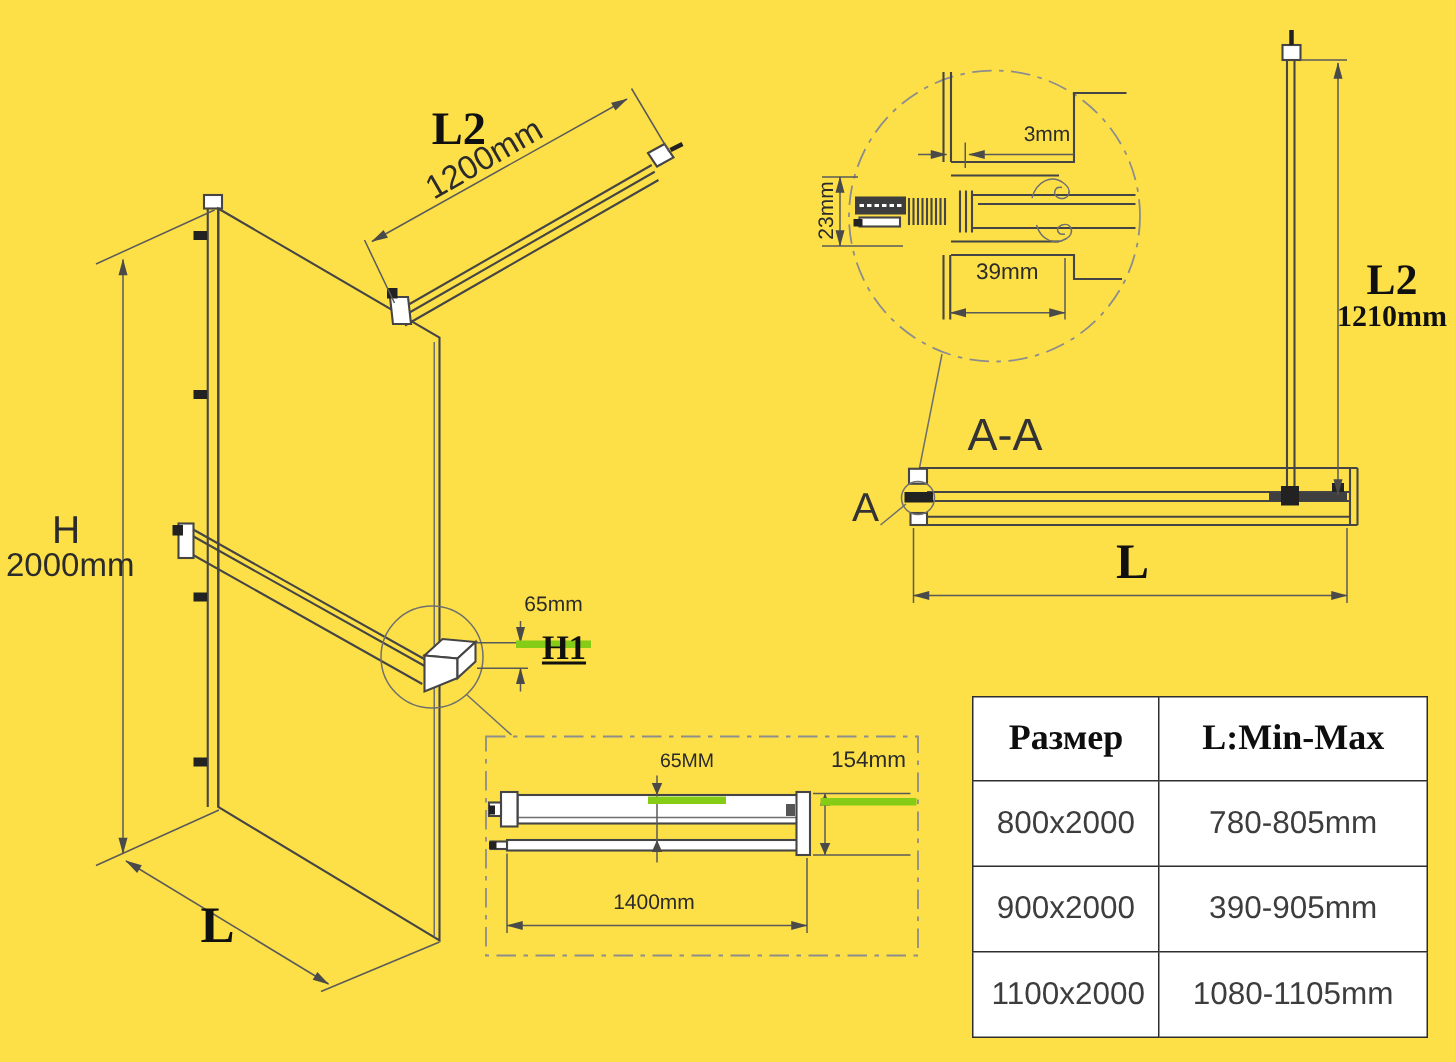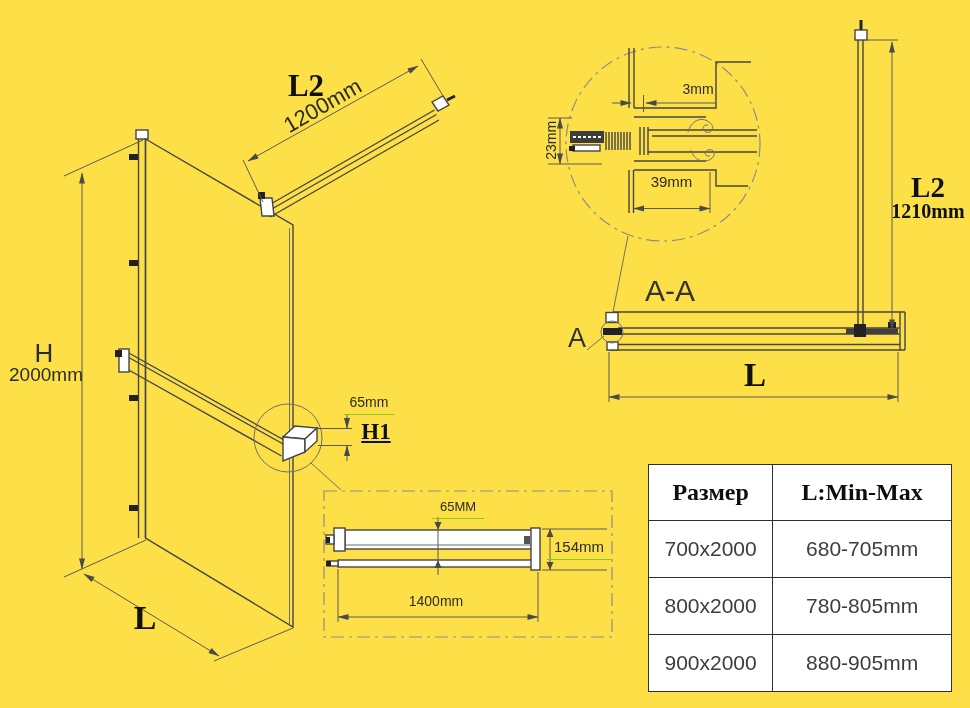--- a/index.html
+++ b/index.html
@@ -10,21 +10,21 @@
   .ln{stroke:#454545;stroke-width:1.4;fill:none;}
   .lnw{stroke:#454545;stroke-width:1.4;fill:#fff;}
   .thin{stroke:#6f6f6f;stroke-width:1;fill:none;}
   .dim{stroke:#5a5a5a;stroke-width:1;fill:none;}
   .dashdot{stroke:#8d8d8d;stroke-width:1.2;fill:none;stroke-dasharray:13 5 3 5;}
   .dark{fill:#222;stroke:none;}
   
   .lbl{position:absolute;text-align:center;color:#2b2b2b;line-height:1.05;white-space:nowrap;}
   .serifbold{font-family:"Liberation Serif",serif;font-weight:bold;color:#101010;}
   .sans{font-family:"Liberation Sans",sans-serif;}
-  .underl{border-bottom:1px solid #84cc16;padding-bottom:4px;}
+  .underl{border-bottom:5px solid #84cc16;padding-bottom:17px;}
   .rot30{transform:rotate(-30deg);}
   .rot90{transform:rotate(-90deg);}
   
   #size-table{position:absolute;left:648px;top:464px;width:304px;height:228px;
               border-collapse:collapse;table-layout:fixed;background:#fff;}
   #size-table th,#size-table td{border:1.6px solid #2e2e2e;text-align:center;padding:12px;}
   #size-table th{font-family:"Liberation Serif",serif;font-weight:bold;font-size:24px;
                  color:#0e0e0e;height:31px;}
   #size-table td{font-family:"Liberation Sans",sans-serif;font-size:21px;color:#3d3d3d;height:30px;}
   #size-table col.c1{width:41%;} #size-table col.c2{width:59%;}
@@ -166,59 +166,59 @@
       <polygon fill="#4a4a4a" points="550,570 546.5,562 553.5,562"></polygon>
 
       <path class="dim" d="M338,569 V622 M538,572 V622"></path>
       <line class="dim" x1="338" y1="617" x2="538" y2="617" marker-start="url(#arr)" marker-end="url(#arr)"></line>
     </g>
   </svg>
 
   <div class="lbl serifbold" style="left:276px;top:70px;width:60px;font-size:31px;">L2</div>
   <div class="lbl sans rot30" style="left:270px;top:94px;width:105px;font-size:22px;">1200mm</div>
   <div class="lbl sans" style="left:26px;top:340px;width:36px;font-size:26px;">H</div>
-  <div class="lbl sans" style="left:4px;top:365px;width:84px;font-size:19px;">2000mm</div>
+  <div class="lbl sans" style="left:4px;top:365px;width:84px;font-size:22px;">2000mm</div>
   <div class="lbl sans underl" style="left:344px;top:395px;width:50px;font-size:14px;">65mm</div>
   <div class="lbl serifbold" style="left:356px;top:420px;width:40px;font-size:23px;text-decoration:underline;">H1</div>
   <div class="lbl serifbold" style="left:124px;top:600px;width:42px;font-size:34px;">L</div>
 
   <div class="lbl sans" style="left:674px;top:82px;width:48px;font-size:14px;">3mm</div>
   <div class="lbl sans rot90" style="left:528px;top:133px;width:46px;font-size:14px;">23mm</div>
   <div class="lbl sans" style="left:644px;top:174px;width:55px;font-size:15px;">39mm</div>
   <div class="lbl sans" style="left:630px;top:239px;width:80px;font-size:30px;color:#333;margin-top:36px;">A-A</div>
   <div class="lbl sans" style="left:560px;top:324px;width:34px;font-size:27px;color:#333;">A</div>
 
   <div class="lbl serifbold" style="left:898px;top:172px;width:60px;font-size:29px;">L2</div>
   <div class="lbl serifbold" style="left:886px;top:201px;width:84px;font-size:20px;">1210mm</div>
   <div class="lbl serifbold" style="left:735px;top:358px;width:40px;font-size:33px;">L</div>
 
   <div class="lbl sans underl" style="left:432px;top:500px;width:52px;font-size:13px;">65MM</div>
-  <div class="lbl sans underl" style="left:547px;top:499px;width:64px;font-size:15px;margin-top:40px;">154mm</div>
+  <div class="lbl sans underl" style="left:547px;top:499px;width:64px;font-size:15px;">154mm</div>
   <div class="lbl sans" style="left:393px;top:594px;width:86px;font-size:14px;">1400mm</div>
 
   <table id="size-table">
     <colgroup>
         <col class="c1">
         <col class="c2">
       </colgroup>
     <thead>
       <tr>
         <th>Размер</th>
         <th>L:Min-Max</th>
       </tr>
     </thead>
     <tbody>
       <tr>
-        <td>700x2000</td>
-        <td>680-705mm</td>
-      </tr>
-      <tr>
         <td>800x2000</td>
         <td>780-805mm</td>
       </tr>
       <tr>
         <td>900x2000</td>
-        <td>880-905mm</td>
+        <td>390-905mm</td>
+      </tr>
+      <tr>
+        <td>1100x2000</td>
+        <td>1080-1105mm</td>
       </tr>
     </tbody>
   </table>
 
 </div>
 
 </body></html>

